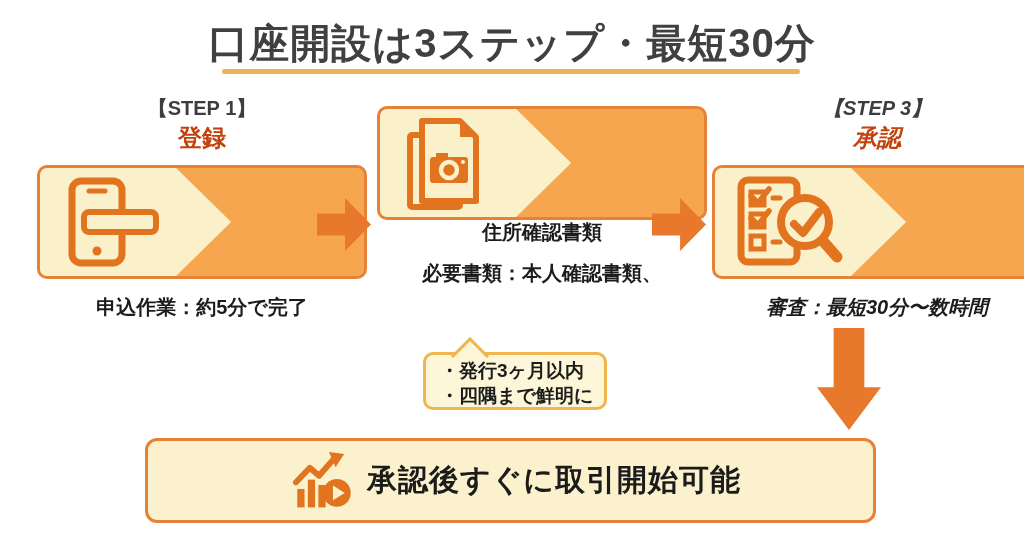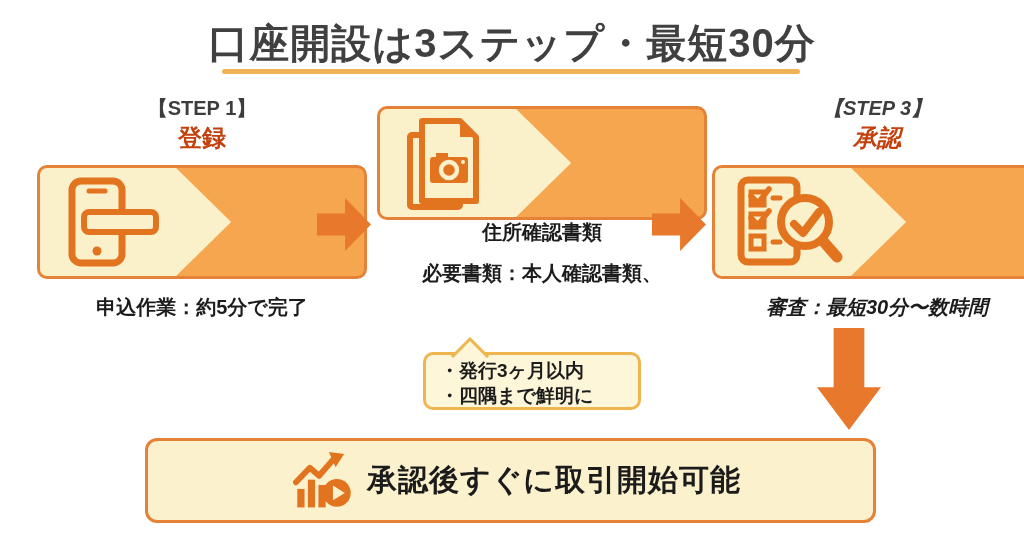--- a/index.html
+++ b/index.html
@@ -42,21 +42,21 @@
     clip-path:polygon(0 0,42% 0,59% 50%,42% 100%,0 100%);
   }
   .box-icon{position:absolute;left:18px;top:50%;transform:translateY(-50%);color:var(--accent);}
   .caption{margin-top:16px;font-size:20px;font-weight:bold;color:var(--text-black);line-height:25px;}
   .arrow-right{
     position:absolute;top:197px;width:54px;height:55px;background:var(--arrow);
     clip-path:polygon(0 30%,52% 30%,52% 2%,100% 50%,52% 98%,52% 70%,0 70%);
   }
   .arrow-right.a1{left:317px;} .arrow-right.a2{left:652px;}
   .note-bubble{
-    position:absolute;left:423px;top:352px;width:218px;height:58px;box-sizing:border-box;
+    position:absolute;left:423px;top:352px;width:184px;height:58px;box-sizing:border-box;
     background:var(--bubble-bg);border:3px solid var(--bubble-border);border-radius:10px;
     padding:3px 0 0 14px;text-align:left;z-index:1;
   }
   .note-line{font-size:19px;font-weight:bold;color:var(--text-black);line-height:25px;}
   .bubble-tail{position:absolute;left:448px;top:337px;z-index:2;}
   .arrow-down{
     position:absolute;left:817px;top:328px;width:64px;height:102px;background:var(--arrow);
     clip-path:polygon(26% 0,74% 0,74% 58%,100% 58%,50% 100%,0 58%,26% 58%);
   }
   .banner{

